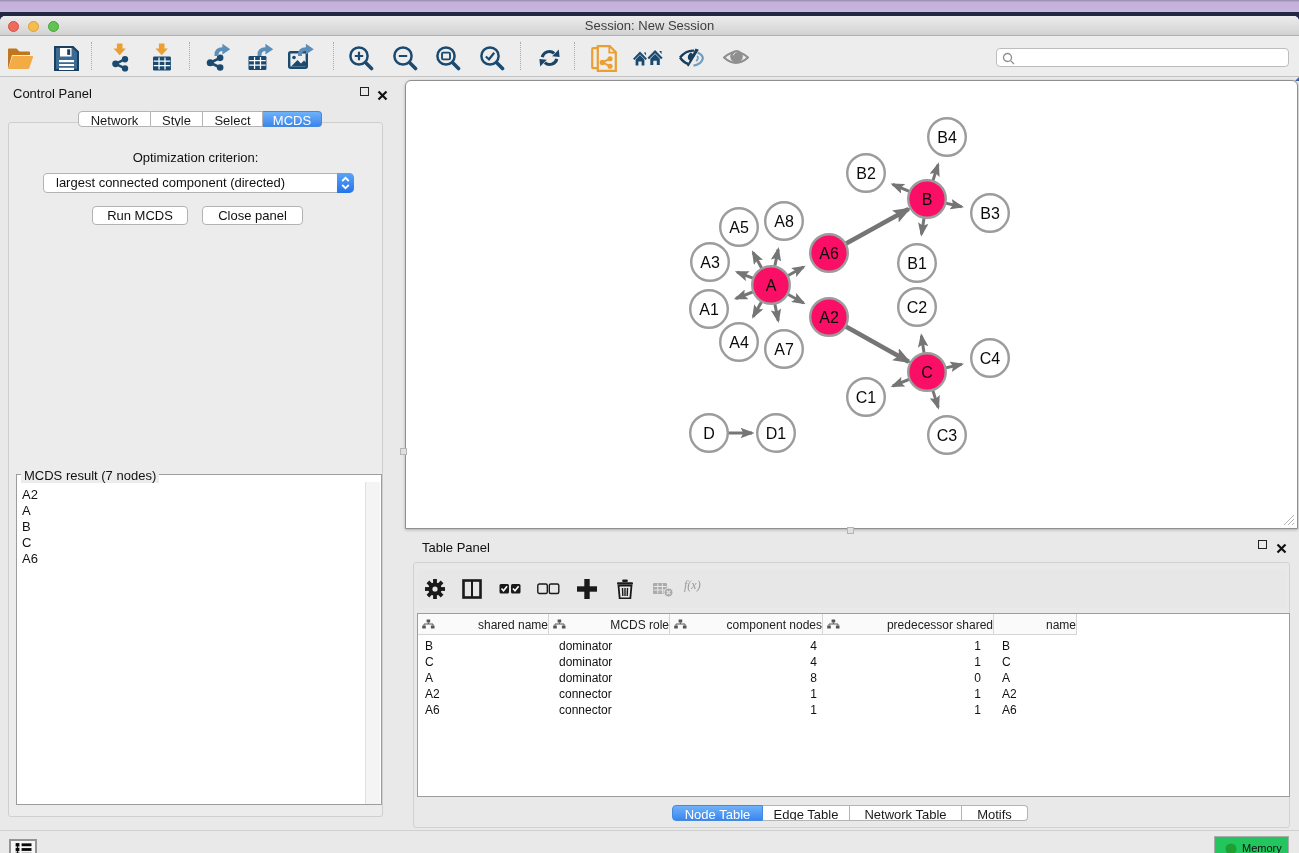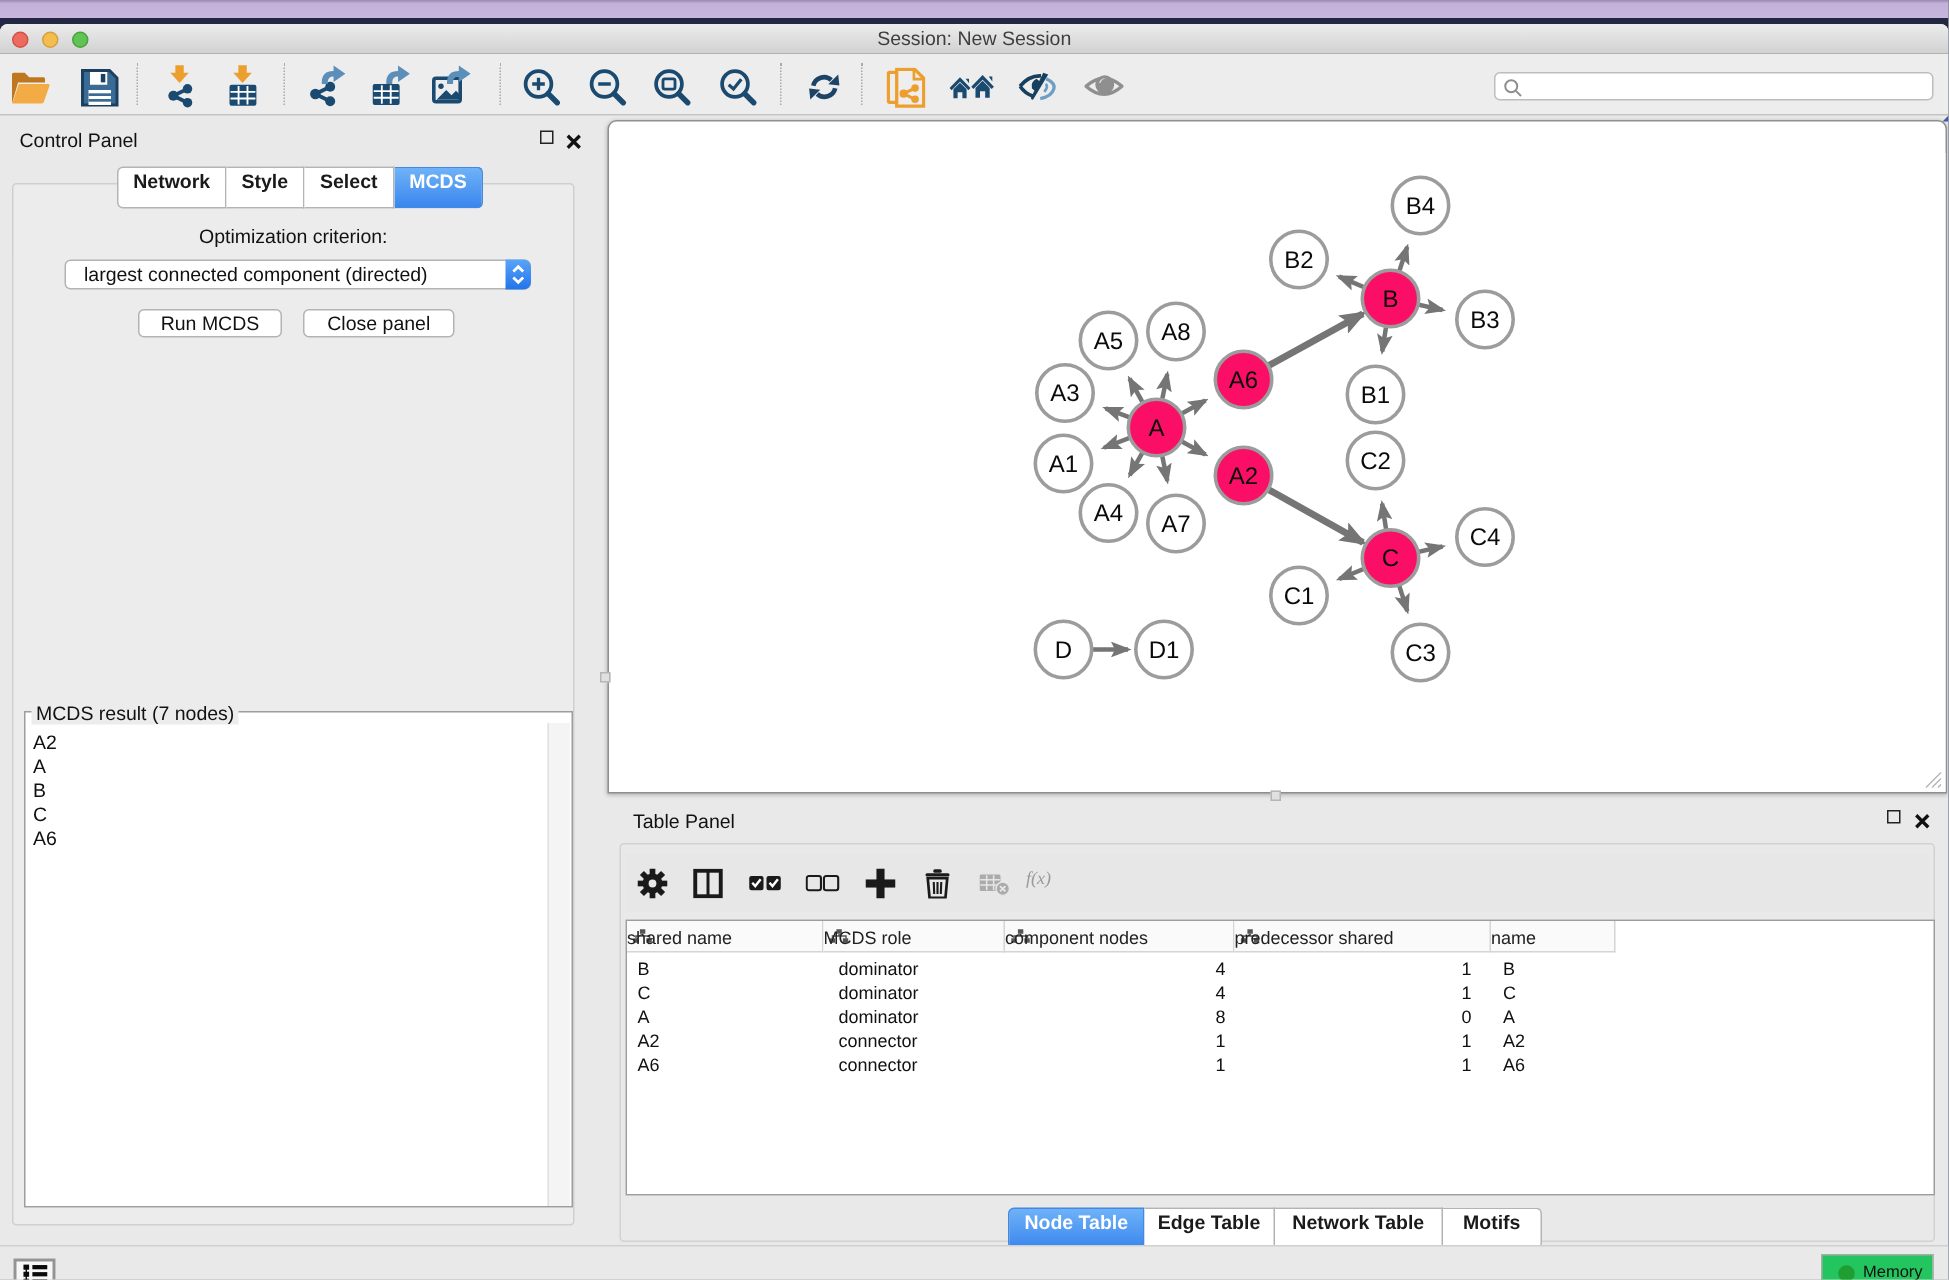--- a/index.html
+++ b/index.html
@@ -13,21 +13,21 @@
 #titlebar .tl { position:absolute; top:4.5px; width:11px; height:11px; border-radius:50%; }
 #title-text { width:100%; text-align:center; font-size:13px; color:#3e3e3e; line-height:20px; }
 
 #toolbar { left:0; top:20px; width:1299px; height:41px; background:#ededed; border-bottom:1px solid #c3c3c3; }
 .tsep { position:absolute; top:6px; height:28px; width:0; border-left:1px dotted #a9a9a9; }
 
 #search { left:996px; top:12px; width:293px; height:19px; background:#fff; border:1px solid #bdbdbd; border-radius:4px; }
 
 #cp-title { left:13px; top:70px; font-size:13px; color:#111; }
 #cp-body { left:8px; top:106px; width:375px; height:695px; background:#ececec; border:1px solid #cfcfcf; border-radius:3px; }
-.tabrow { position:absolute; display:flex; height:28px; font-size:13px;font-weight:bold; }
+.tabrow { position:absolute; display:flex; height:16px; font-size:13px; }
 .tab { border:1px solid #b4b4b4; border-left:none; background:#fff; color:#1a1a1a; text-align:center; line-height:18px; white-space:nowrap; overflow:hidden; }
 .tab.first { border-left:1px solid #b4b4b4; border-radius:4px 0 0 4px; }
 .tab.last { border-radius:0 4px 4px 0; }
 .tab.sel { background:linear-gradient(#6fb2f8,#3a86ee); color:#fff; border-color:#4489e0; }
 #opt-label { left:0; top:134px; width:391px; text-align:center; font-size:13px; color:#111; }
 #dropdown { left:43px; top:157px; width:311px; height:20px; background:#fff; border:1px solid #b3b3b3; border-radius:4px; font-size:13px; line-height:18px; color:#111; padding-left:12px; }
 #dd-btn { position:absolute; right:-1px; top:-1px; width:17px; height:20px; border-radius:0 5px 5px 0; background:linear-gradient(#5aa4f8,#2274ea); }
 .btn { position:absolute; height:19px; background:#fff; border:1px solid #b3b3b3; border-radius:4px; font-size:13px; text-align:center; line-height:17px; color:#111; }
 
 #mcds-group { left:16px; top:458px; width:366px; height:331px; border:1px solid #9d9d9d; background:#fff; }
@@ -39,21 +39,21 @@
 #gtitle { position:absolute; left:0; top:0; width:100%; height:21px; background:linear-gradient(#ececec,#d0d0d0); border-bottom:1px solid #b0b0b0; border-radius:5px 5px 0 0; }
 #gtitle .tl { position:absolute; top:4px; width:12px; height:12px; border-radius:50%; }
 #gtitle-text { width:100%; text-align:center; font-size:13px; color:#333; line-height:21px; }
 #gcanvas { position:absolute; left:0; top:21px; width:891px; height:426px; background:#fff; }
 
 #tp-title { left:422px; top:524px; font-size:13px; color:#111; }
 #tp-body { left:413px; top:546px; width:877px; height:266px; background:#e9e9e9; border:1px solid #d2d2d2; border-radius:3px; }
 #tp-toolbar { left:417px; top:553px; width:869px; height:39px; background:#e7e7e7; }
 #ttable { left:417px; top:597px; width:873px; height:184px; background:#fff; border:1px solid #9d9d9d; font-size:12px; color:#111; }
 .th { position:absolute; top:0; height:21px; background:#fafafa; border-right:1px solid #d5d5d5; border-bottom:1px solid #d5d5d5; }
-.th .txt { position:absolute; width:100%; text-align:left; top:4px; font-size:12px; color:#222; }
+.th .txt { position:absolute; width:100%; text-align:right; top:4px; font-size:12px; color:#222; }
 .row-cell { position:absolute; height:16px; line-height:16px; }
 
 .wbtn-sq { position:absolute; width:9px; height:9px; border:1.5px solid #222; }
 
 #bot-tabs { left:672px; top:789px; }
 
 #statusbar { left:0; top:814px; width:1299px; height:29px; border-top:1px solid #d0d0d0; background:#e9e9e9; }
 #mem-btn { left:1214px; top:820px; width:75px; height:23px; border:1px solid #ababab; background:#22c55e; font-size:11px; color:#111; }
 #list-btn { left:9px; top:823px; width:28px; height:21px; border:2px solid #949494; background:#f7f7f7; box-sizing:border-box; }
 </style>

